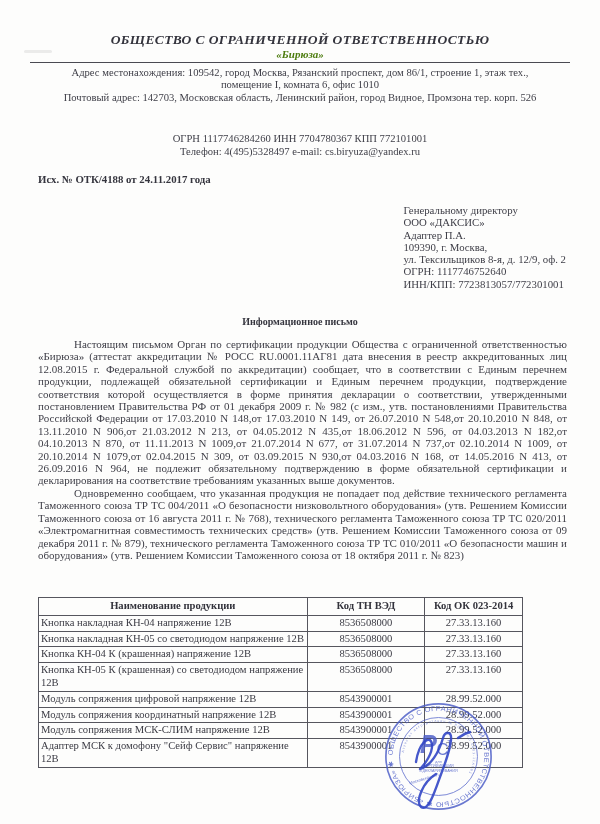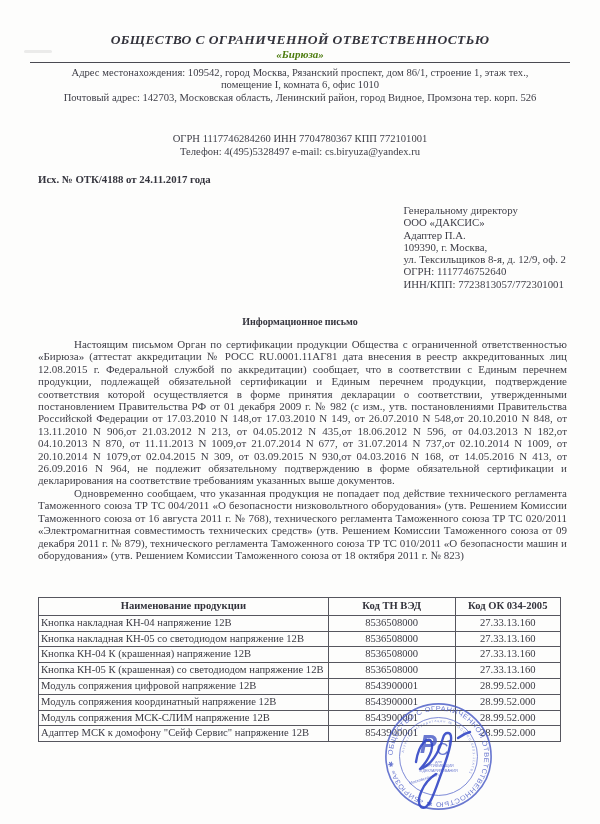--- a/index.html
+++ b/index.html
@@ -22,21 +22,21 @@
   .contact-block{margin-top:29px;}
   
   .out-ref{position:absolute;left:38px;top:165px;font-size:10.8px;font-weight:bold;color:#35353e;margin-top:8px;}
   .recipient{position:absolute;right:34px;top:204px;text-align:left;font-size:10.8px;line-height:12.3px;}
   
   .subject{position:absolute;left:0;right:0;top:316px;text-align:center;font-size:10px;font-weight:bold;color:#35353e;}
   .bodytext{position:absolute;left:38px;right:33px;top:338px;font-size:11px;line-height:12.4px;text-align:justify;}
   .bodytext p{margin:0;text-indent:36px;}
   
   table.products{
-    position:absolute;left:38px;top:597px;width:523px;
+    position:absolute;left:38px;top:597px;width:485px;
     border-collapse:collapse;table-layout:fixed;
     font-size:10.6px;color:#3b3b44;
   }
   table.products th,table.products td{
     border:1.2px solid #56565e;
     padding:1px 2px;line-height:12.8px;vertical-align:top;
   }
   table.products th{font-weight:bold;text-align:center;padding:2px 4px;color:#33333c;}
   td.num{text-align:center;}
   
@@ -87,21 +87,21 @@
   <table class="products">
     <colgroup>
       <col style="width:55.5%">
         <col style="width:24.3%">
         <col style="width:20.2%">
     </colgroup>
     <thead>
       <tr>
         <th>Наименование продукции</th>
         <th>Код ТН ВЭД</th>
-        <th>Код ОК 034-2005</th>
+        <th>Код ОК 023-2014</th>
       </tr>
     </thead>
     <tbody>
     <tr>
       <td>Кнопка накладная КН-04 напряжение 12В</td>
       <td class="num">8536508000</td>
       <td class="num">27.33.13.160</td>
     </tr>
 
     <tr>

